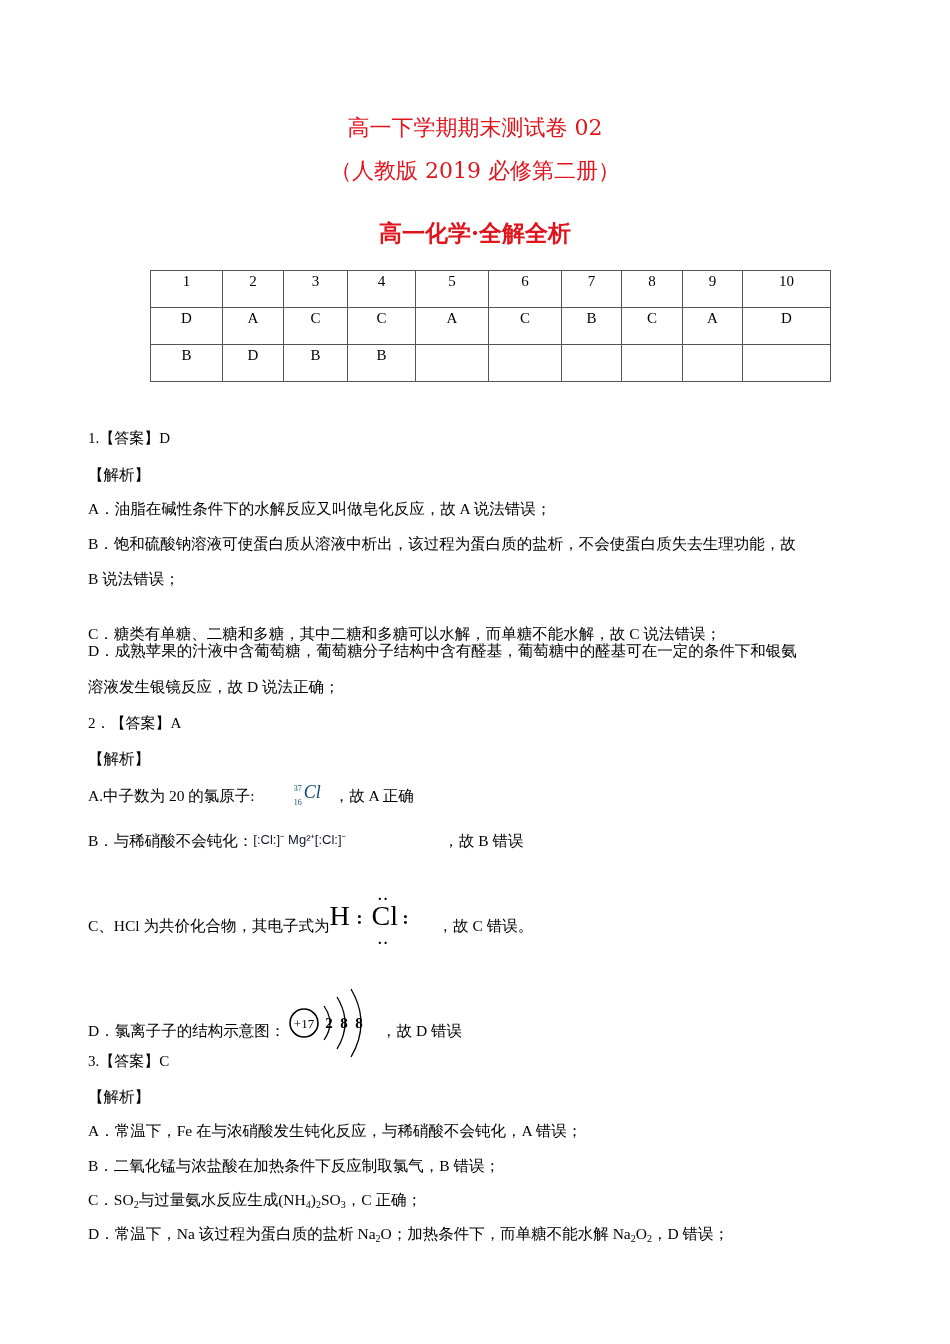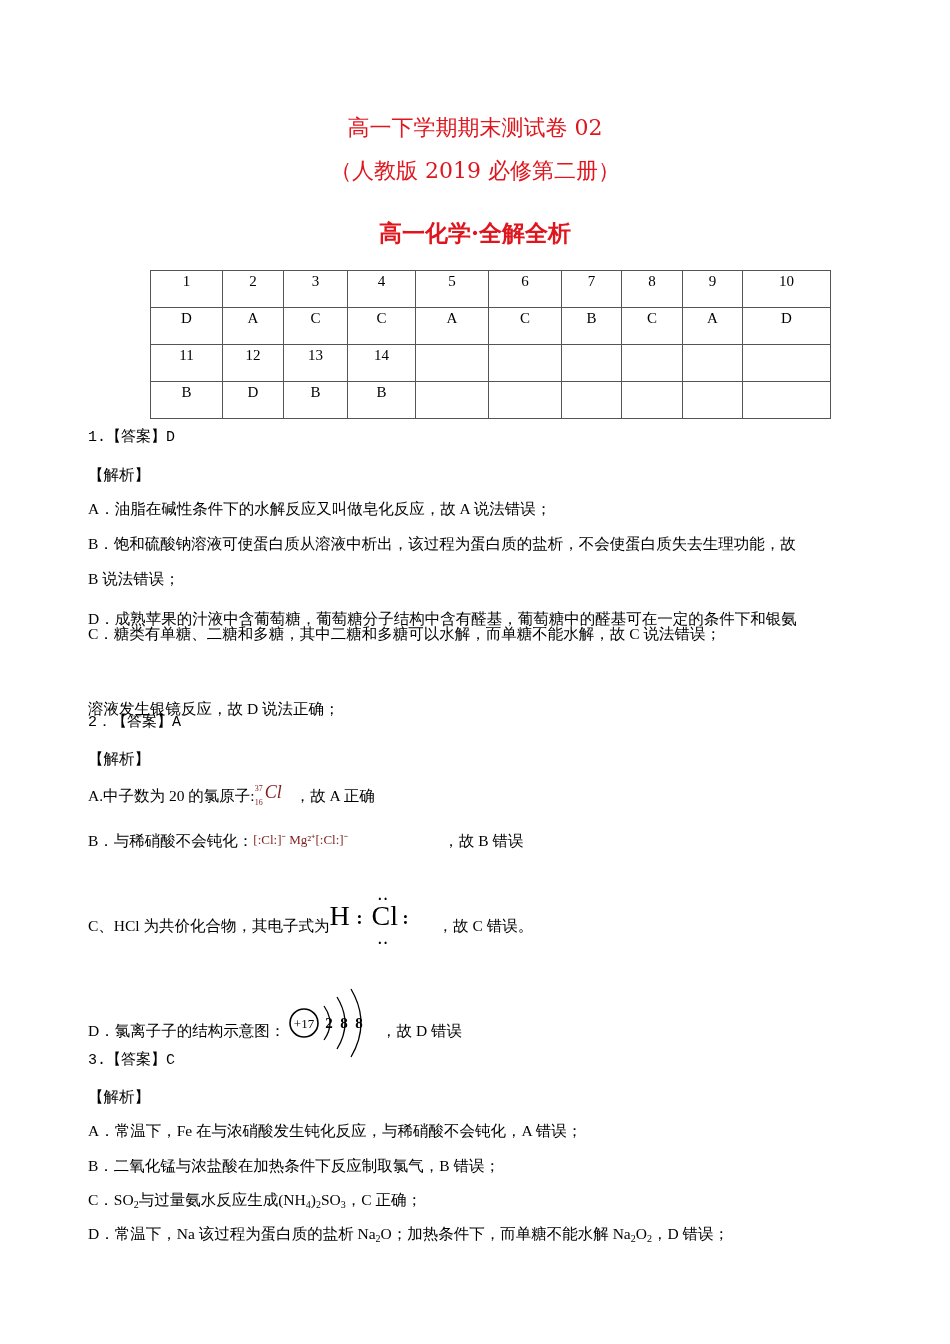--- a/index.html
+++ b/index.html
@@ -9,28 +9,28 @@
            font-size: 22px; line-height: 30px; }
   .t1 { top: 113px; }
   .t2 { top: 156px; }
   .t3 { top: 218px; font-size: 23px; font-weight: bold; }
   table.ans { position: absolute; left: 150px; top: 270px; border-collapse: collapse;
               font-family: "Liberation Serif", serif; font-size: 15px; }
   table.ans td { border: 1px solid #555; height: 37px; vertical-align: top; text-align: center;
                  padding: 2px 0 0 0; box-sizing: border-box; }
   .line { position: absolute; left: 88px; font-size: 15.5px; line-height: 22px; white-space: nowrap;
           font-family: "Liberation Serif", "DejaVu Serif", serif; }
-  .ans-head { font-family: Liberation Mono, monospace; font-size: 15px; }
+  .ans-head { font-family: Liberation Serif, serif; font-size: 15px; }
   sub { font-size: 10px; vertical-align: -3px; line-height: 0; }
-  .iso { display: inline-block; position: relative; width: 40px; height: 20px; vertical-align: -3px; color: #7f1d1d; }
+  .iso { display: inline-block; position: relative; width: 40px; height: 20px; vertical-align: -3px; color: #0c4a6e; margin-left: 39px; }
   .iso .m { position: absolute; left: 0; top: -6px; font-size: 8px; }
   .iso .z { position: absolute; left: 0; top: 8px; font-size: 8px; }
   .iso .s { position: absolute; left: 10px; top: -3px; font-style: italic; font-size: 18px; }
-  .lewis-mg { display: inline-block; font-family: Liberation Serif, serif; font-size: 13px;
-              color: #7f1d1d; width: 190px; vertical-align: 2px; position: relative; }
+  .lewis-mg { display: inline-block; font-family: Liberation Sans, sans-serif; font-size: 13px;
+              color: #0f172a; width: 190px; vertical-align: 2px; position: relative; }
   .hcl { display: inline-block; position: relative; width: 108px; height: 50px; vertical-align: -14px; }
   .hcl .h { position: absolute; left: 0; top: 10px; font-size: 28px; font-family: "Liberation Serif", serif; }
   .hcl .c1 { position: absolute; left: 27px; top: 12px; font-size: 18px; font-weight: bold; }
   .hcl .cl { position: absolute; left: 42px; top: 10px; font-size: 28px; font-family: "Liberation Serif", serif; }
   .hcl .c2 { position: absolute; left: 73px; top: 12px; font-size: 18px; font-weight: bold; }
   .hcl .dt { position: absolute; left: 48px; top: -6px; font-size: 14px; letter-spacing: 1px; font-weight: bold; }
   .hcl .db { position: absolute; left: 48px; top: 38px; font-size: 14px; letter-spacing: 1px; font-weight: bold; }
   .atom { display: inline-block; vertical-align: -22px; }
 </style>
 </head>
@@ -72,32 +72,20 @@
         <td>C</td>
         <td>C</td>
         <td>A</td>
         <td>C</td>
         <td>B</td>
         <td>C</td>
         <td>A</td>
         <td>D</td>
       </tr>
       <tr>
-        <td>11</td>
-        <td>12</td>
-        <td>13</td>
-        <td>14</td>
-        <td></td>
-        <td></td>
-        <td></td>
-        <td></td>
-        <td></td>
-        <td></td>
-      </tr>
-      <tr>
         <td>B</td>
         <td>D</td>
         <td>B</td>
         <td>B</td>
         <td></td>
         <td></td>
         <td></td>
         <td></td>
         <td></td>
         <td></td>
@@ -106,22 +94,22 @@
 </table>
 
 <div class="line ans-head" style="top:427px">
   <span>1.</span><span>【答案】</span><span>D</span>
 </div>
 <div class="line" style="top:464px">【解析】</div>
 <div class="line" style="top:498px">A．油脂在碱性条件下的水解反应又叫做皂化反应，故 A 说法错误；</div>
 <div class="line" style="top:533px">B．饱和硫酸钠溶液可使蛋白质从溶液中析出，该过程为蛋白质的盐析，不会使蛋白质失去生理功能，故</div>
 <div class="line" style="top:568px">B 说法错误；</div>
 <div class="line" style="top:623px">C．糖类有单糖、二糖和多糖，其中二糖和多糖可以水解，而单糖不能水解，故 C 说法错误；</div>
-<div class="line" style="top:608px">D．成熟苹果的汁液中含葡萄糖，葡萄糖分子结构中含有醛基，葡萄糖中的醛基可在一定的条件下和银氨</div>
-<div class="line" style="top:698px">溶液发生银镜反应，故 D 说法正确；</div>
+<div class="line" style="top:640px">D．成熟苹果的汁液中含葡萄糖，葡萄糖分子结构中含有醛基，葡萄糖中的醛基可在一定的条件下和银氨</div>
+<div class="line" style="top:676px">溶液发生银镜反应，故 D 说法正确；</div>
 
 <div class="line ans-head" style="top:712px">
   <span>2．</span><span>【答案】</span><span>A</span>
 </div>
 <div class="line" style="top:748px">【解析】</div>
 <div class="line" style="top:784px">
   <span>A.中子数为 20 的氯原子:</span><span class="iso"><span class="m">37</span><span class="z">16</span><span class="s">Cl</span></span><span>，故 A 正确</span>
 </div>
 <div class="line" style="top:829px">
   <span>B．与稀硝酸不会钝化：</span><span class="lewis-mg">[:Cl:]⁻  Mg²⁺[:Cl:]⁻</span><span>，故 B 错误</span>

